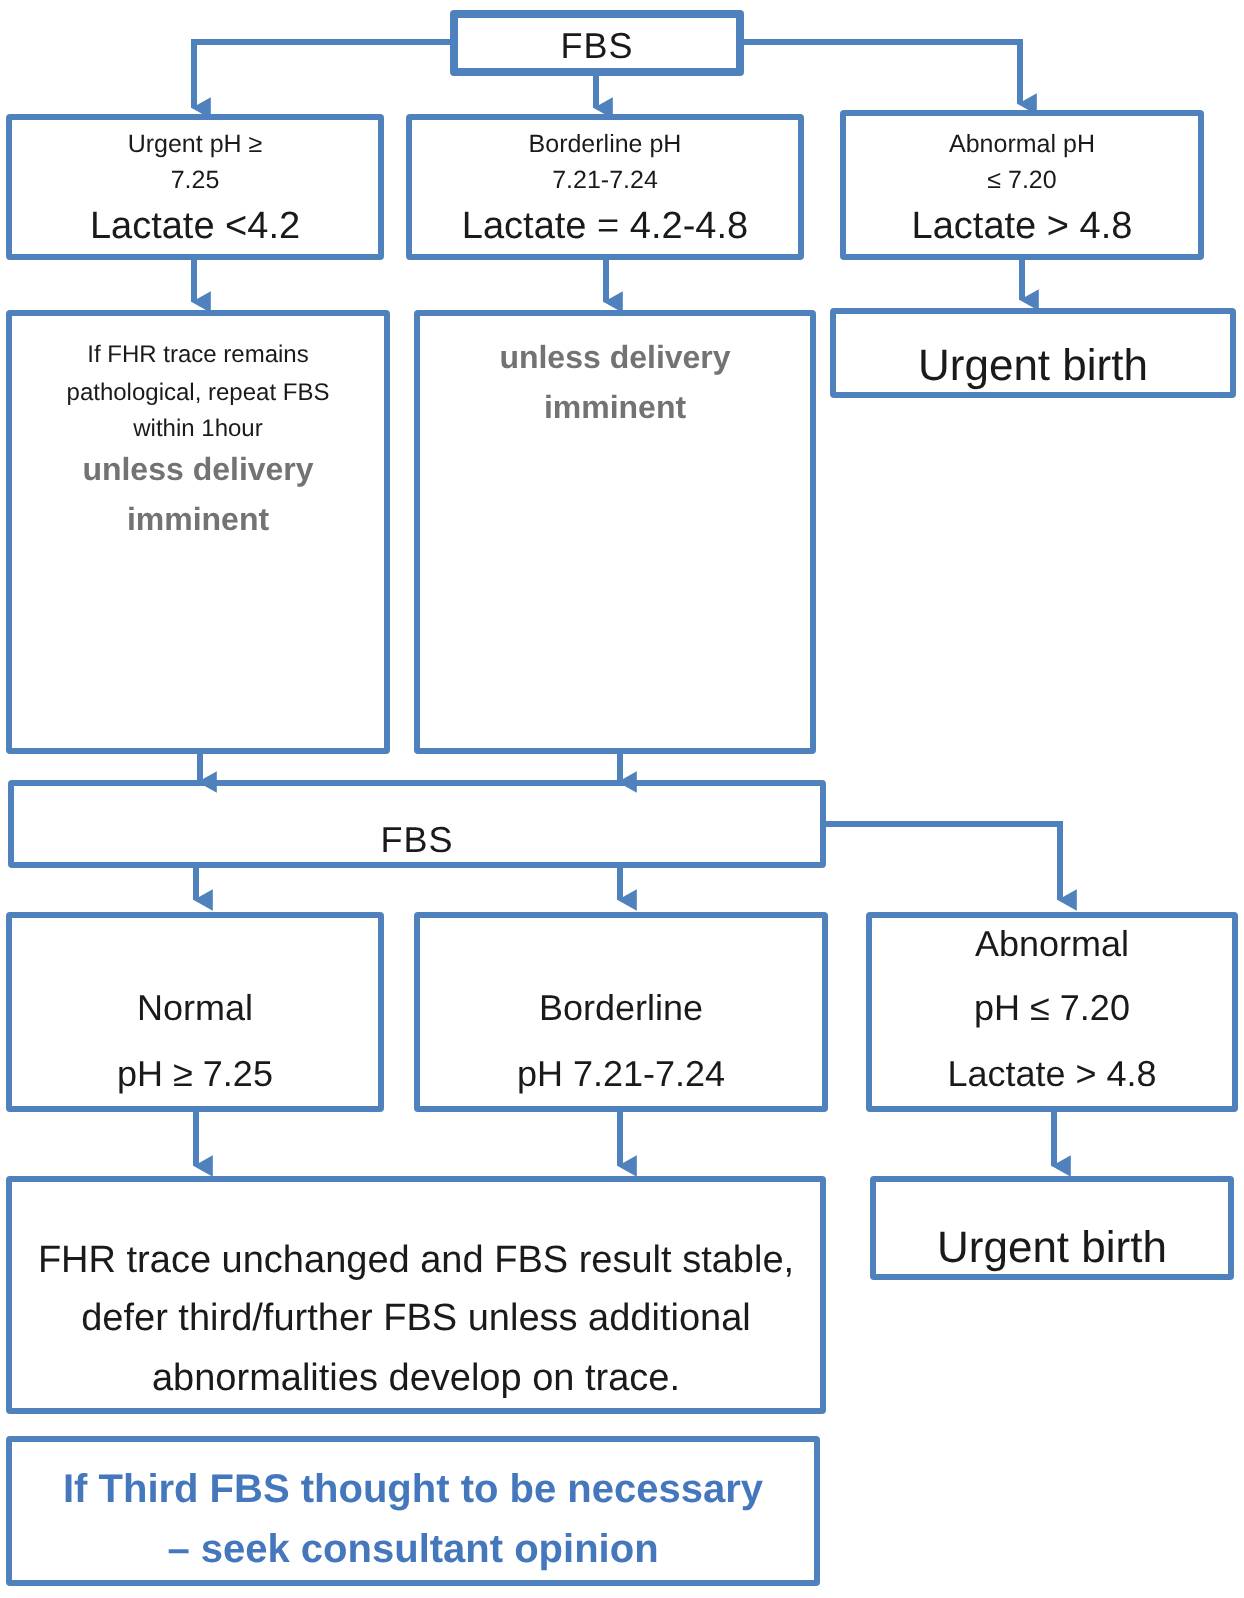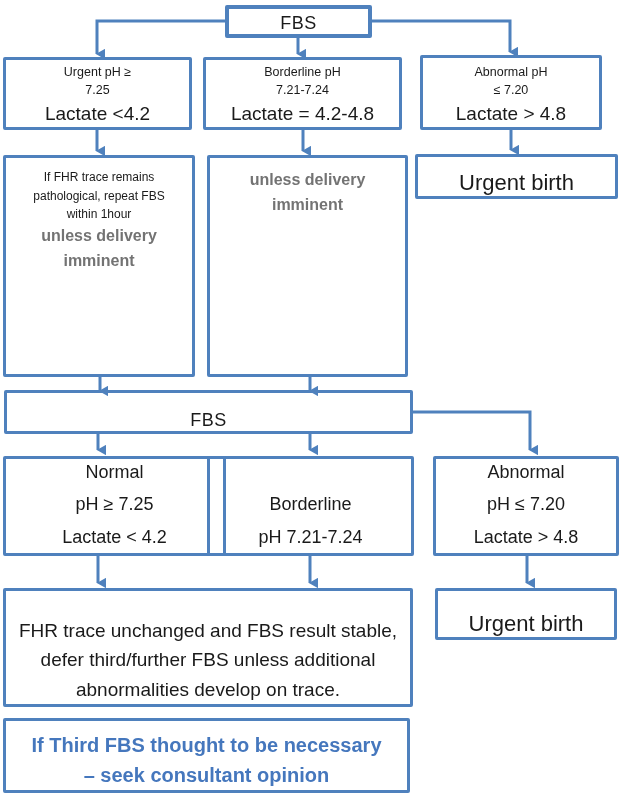--- a/index.html
+++ b/index.html
@@ -83,24 +83,23 @@
     <div class="r2emph">unless delivery imminent</div>
   </div>
   <div class="box" style="left:415px;top:154px;width:203px;height:45px">
     <div class="urgent">Urgent birth</div>
   </div>
 
   <div class="box" style="left:4px;top:390px;width:409px;height:44px">
     <div class="fbs-label">FBS</div>
   </div>
 
-  <div class="box" style="left:3px;top:456px;width:223px;height:100px">
+  <div class="box" style="left:3px;top:456px;width:189px;height:100px">
     <div class="r3line1">Normal</div>
     <div class="r3line">pH ≥ 7.25</div>
-    <div class="r3line">Lactate &lt; 4.2</div>
   </div>
   <div class="box" style="left:207px;top:456px;width:207px;height:100px">
     <div class="r3line1">Borderline</div>
     <div class="r3line">pH 7.21-7.24</div>
   </div>
   <div class="box" style="left:433px;top:456px;width:186px;height:100px">
     <div class="r3line1">Abnormal</div>
     <div class="r3line">pH ≤ 7.20</div>
     <div class="r3line">Lactate &gt; 4.8</div>
   </div>

